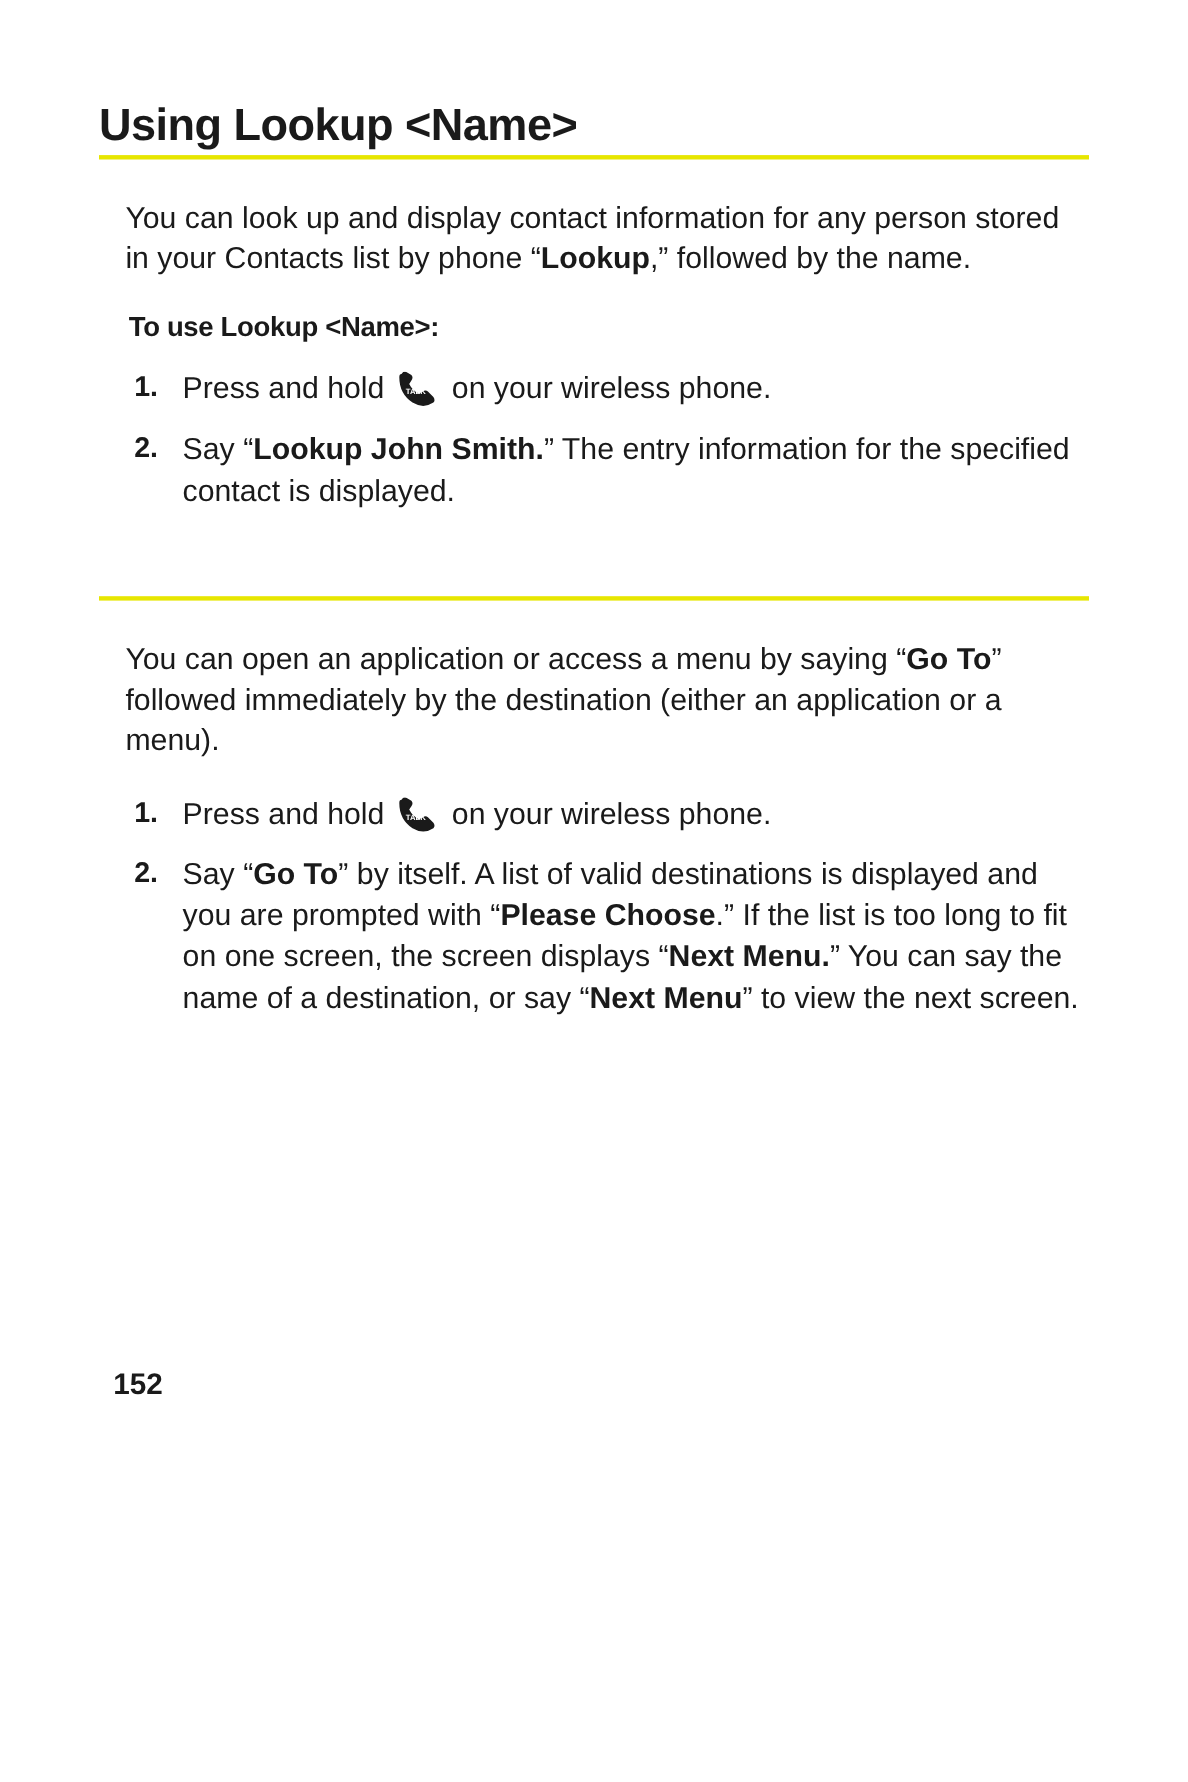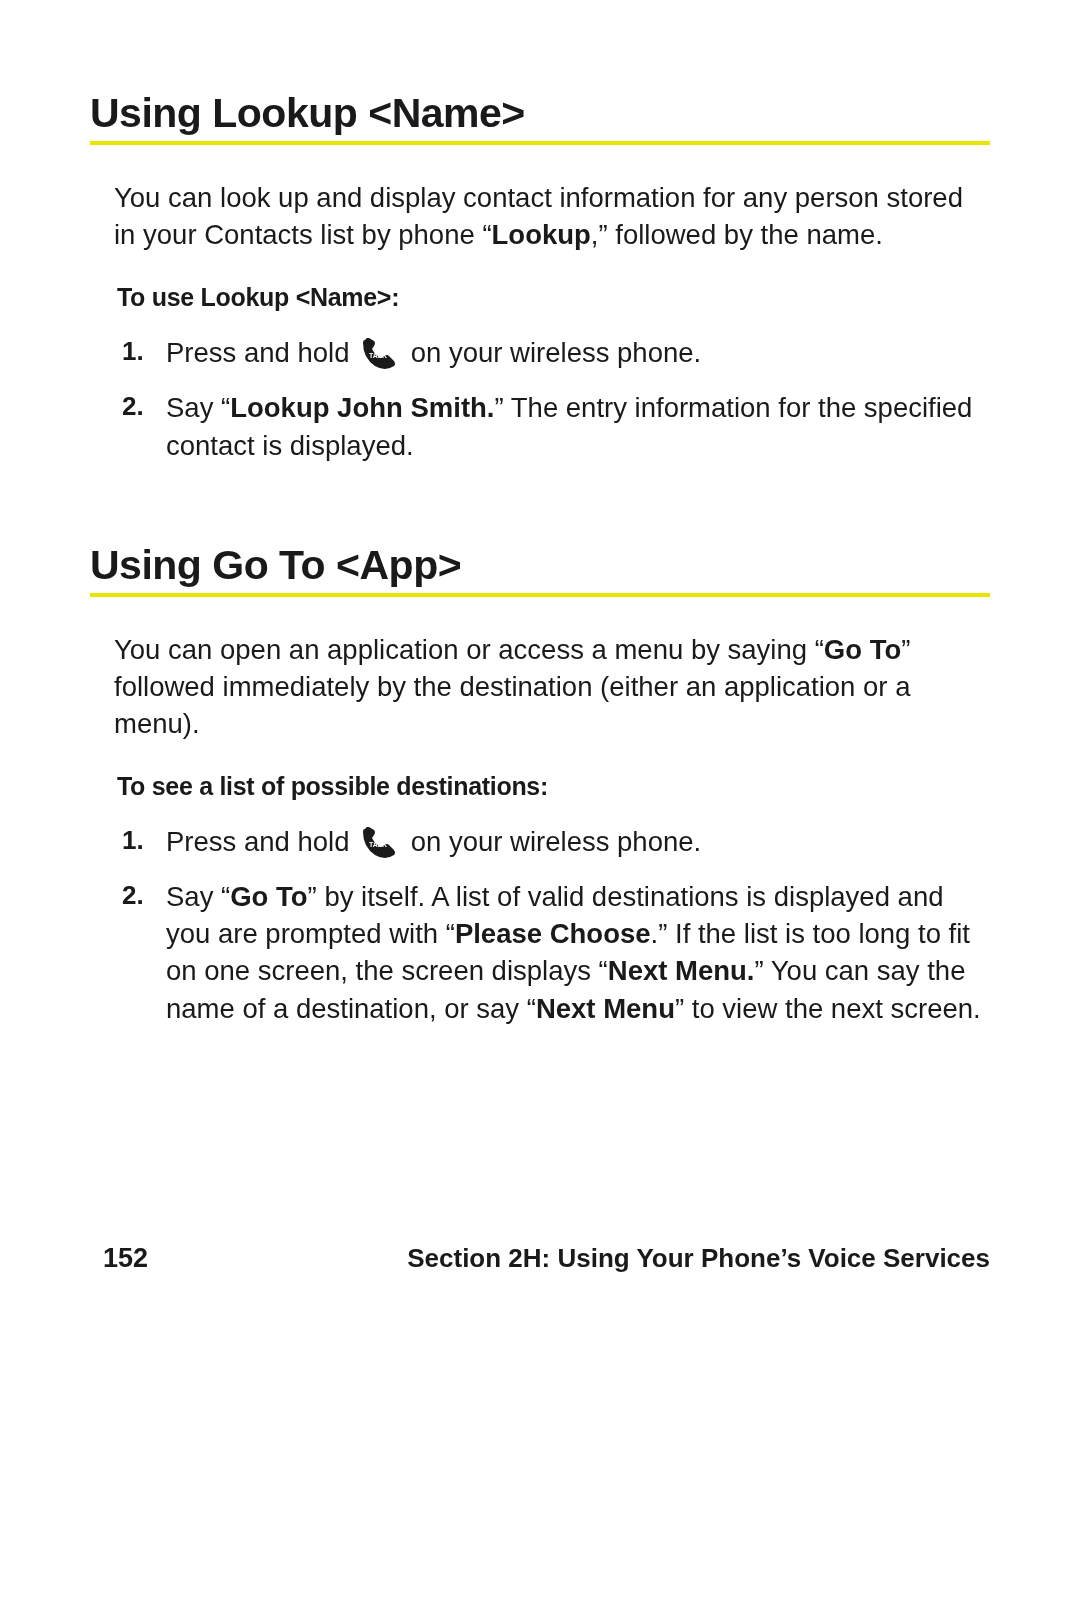--- a/index.html
+++ b/index.html
@@ -119,41 +119,38 @@
       </span><span> on your wireless phone.</span>
     </li>
     <li>
       <span>Say “</span><span class="bold">Lookup John Smith.</span><span>” The entry information for the specified contact is displayed.</span>
     </li>
   </ol>
 
 
   <div class="sect-gap"></div>
 
-  <h2 class="h1">Using Go To &lt;App&gt;</h2>
   <hr class="rule">
 
   <p class="body-text">
     <span>You can open an application or access a menu by saying “</span><span class="bold">Go To</span><span>” followed immediately by the destination (either an application or a menu).</span>
   </p>
 
-  <p class="subhead">To see a list of possible destinations:</p>
 
   <ol class="steps">
     <li>
       <span>Press and hold </span><span class="talk-icon">
         <svg viewBox="0 0 36 32" aria-hidden="true">
           <path d="M4 2 Q2 2 2 5 Q2 20 14 28 Q24 34 33 28 Q35 26 33 23 L28 18 Q26 16 23 18 L20 20 Q14 17 11 11 L13 8 Q15 5 13 3 L8 0 Q6 -1 4 2 Z" fill="#1a1a1a"></path>
           <text x="17" y="20" font-size="7" font-weight="700" fill="#fff" text-anchor="middle">TALK</text>
         </svg>
       </span><span> on your wireless phone.</span>
     </li>
     <li>
       <span>Say “</span><span class="bold">Go To</span><span>” by itself. A list of valid destinations is displayed and you are prompted with “</span><span class="bold">Please Choose</span><span>.” If the list is too long to fit on one screen, the screen displays “</span><span class="bold">Next Menu.</span><span>” You can say the name of a destination, or say “</span><span class="bold">Next Menu</span><span>” to view the next screen.</span>
     </li>
   </ol>
 
   <div class="footer">
     <span class="page-num">152</span>
-    <span class="section-title">Section 2H: Using Your Phone’s Voice Services</span>
   </div>
 
 </div>
 
 </body></html>

